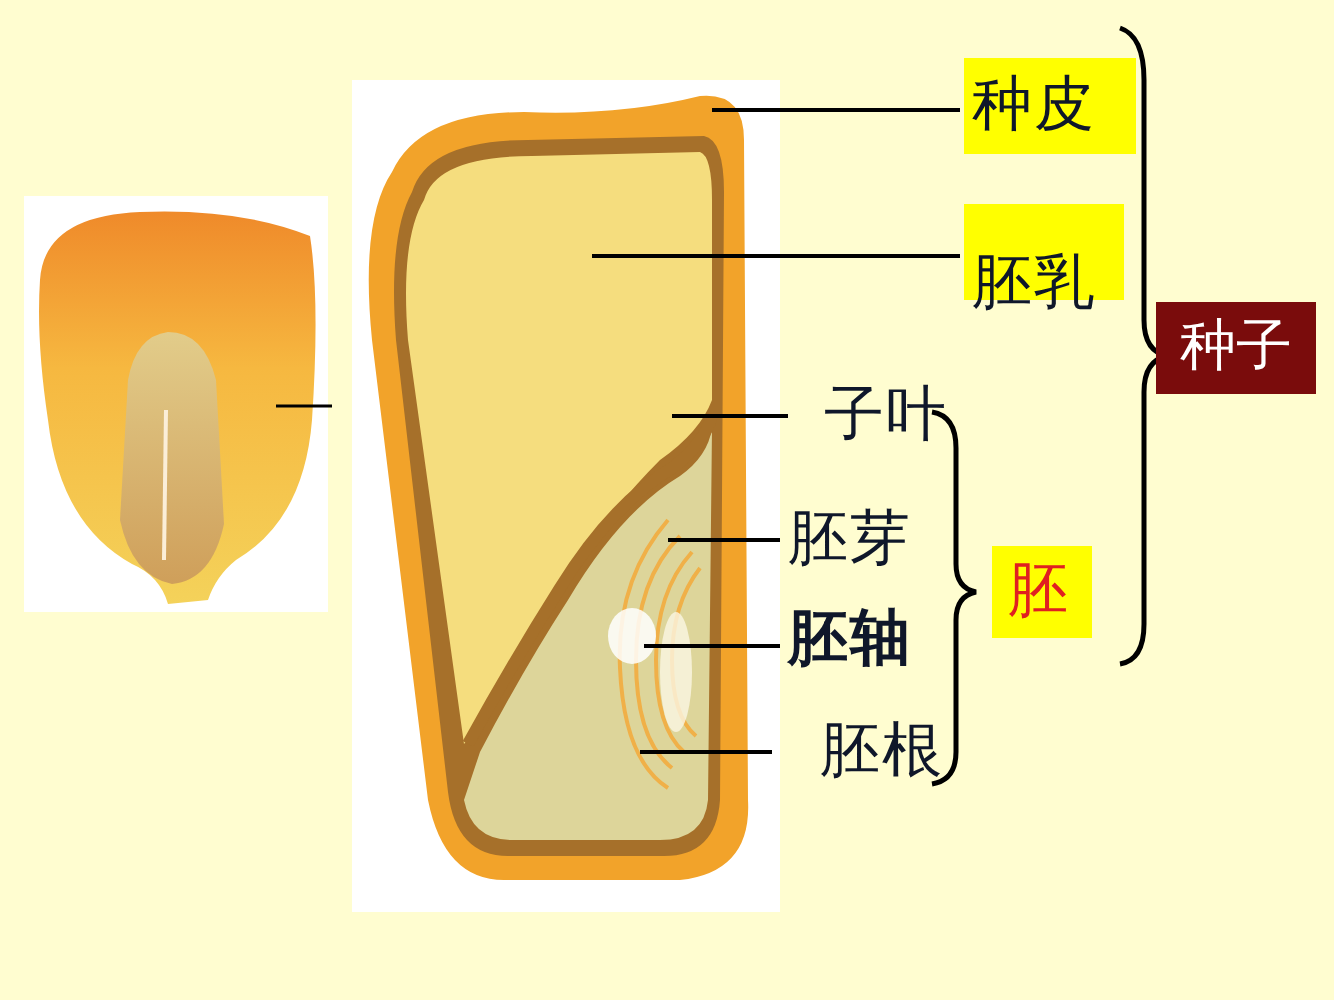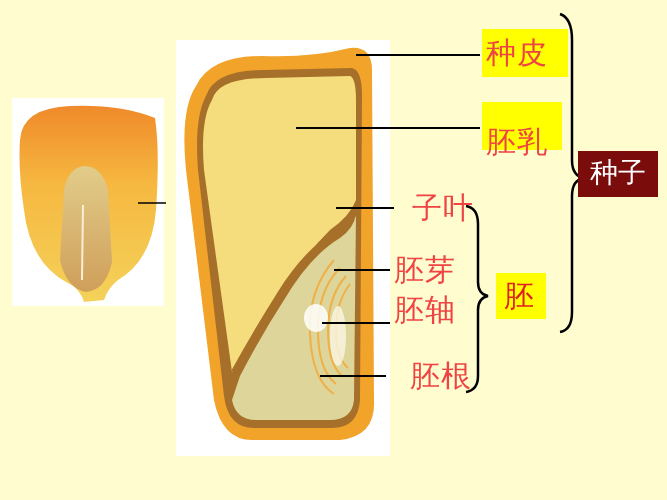--- a/index.html
+++ b/index.html
@@ -1,18 +1,18 @@
 <!DOCTYPE html>
 <html><head>
 <meta charset="utf-8">
 <style>
   html, body { margin:0; padding:0; }
   body { width:667px; height:500px; background:#fffdd0; position:relative; overflow:hidden;
          font-family:"DejaVu Serif","Liberation Serif",serif; }
-  .label { position:absolute; color:#ef4444; font-size:30px; line-height:32px; letter-spacing:1px; }
+  .label { position:absolute; color:#0f172a; font-size:30px; line-height:32px; letter-spacing:1px; }
   .yellow-box { position:absolute; background:#ffff00; }
   .seed-box { position:absolute; background:#7a0c0c; color:#ffffff; font-size:28px; line-height:44px; text-align:center; }
   svg { position:absolute; left:0; top:0; }
 </style>
 </head>
 <body>
 
 <svg width="667" height="500" viewBox="0 0 667 500">
   <defs>
     <radialGradient id="kernelGrad" cx="50%" cy="25%" r="75%">
@@ -79,19 +79,19 @@
 </svg>
 
 <div class="yellow-box" style="left:482px;top:29px;width:86px;height:48px;"></div>
 <div class="label" style="left:486px;top:37px;">种皮</div>
 
 <div class="yellow-box" style="left:482px;top:102px;width:80px;height:48px;"></div>
 <div class="label" style="left:486px;top:126px;">胚乳</div>
 
 <div class="label" style="left:412px;top:192px;">子叶</div>
 <div class="label" style="left:394px;top:254px;">胚芽</div>
-<div class="label" style="left:394px;top:294px;">胚轴</div>
+<div class="label" style="left:394px;top:304px;font-weight:bold;">胚轴</div>
 <div class="label" style="left:410px;top:360px;">胚根</div>
 
 <div class="yellow-box" style="left:496px;top:273px;width:50px;height:46px;"></div>
 <div class="label" style="left:504px;top:280px;color:#e02020;">胚</div>
 
 <div class="seed-box" style="left:578px;top:151px;width:80px;height:46px;">种子</div>
 
 </body></html>

